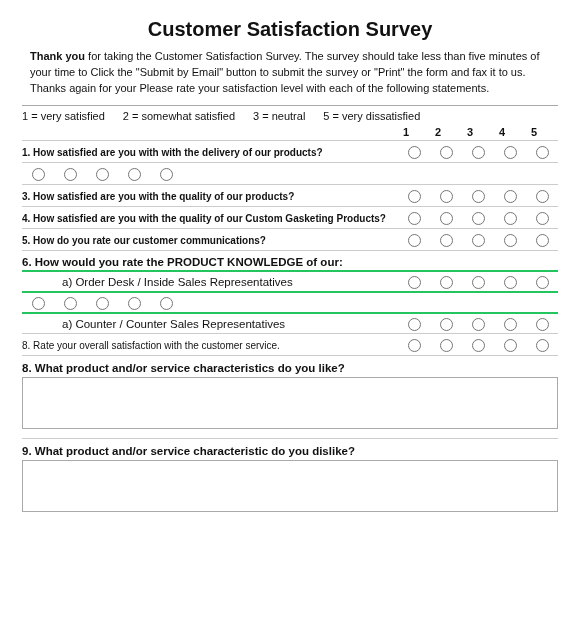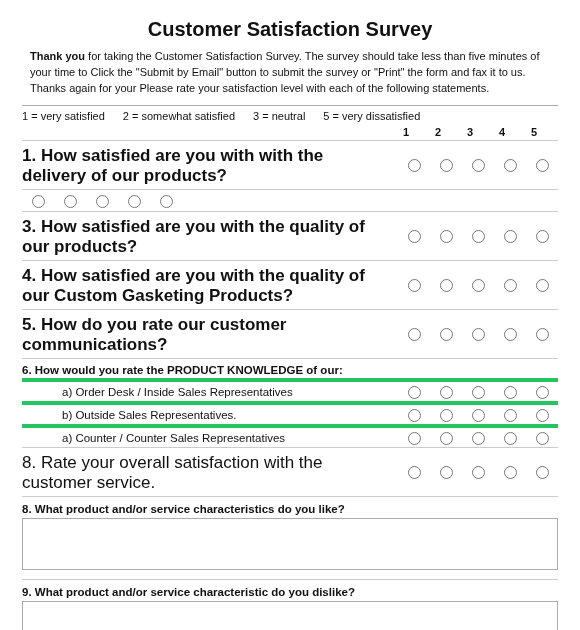--- a/index.html
+++ b/index.html
@@ -51,36 +51,36 @@
     .row-q {
       display: flex;
       align-items: center;
       justify-content: space-between;
       border-top: 1px solid #ccc;
       padding: 5px 0 3px 0;
     }
     .row-q:first-child { border-top: none; }
     .q-text {
       flex: 1;
-      font-size: 17px;
+      font-size: 10px;
       padding-right: 6px;
     }
     .q-text.bold-q { font-weight: bold; }
     .section-header {
       font-size: 11.5px;
       font-weight: bold;
       padding: 5px 0 2px 0;
       border-top: 1px solid #ccc;
     }
     .sub-row {
       display: flex;
       align-items: center;
       justify-content: space-between;
       padding: 4px 0 2px 0;
-      border-top: 4px solid #22c55e;
+      border-top: 2px solid #22c55e;
     }
     .sub-text {
       flex: 1;
       font-size: 11.5px;
       padding-left: 40px;
       padding-right: 6px;
     }
     .open-label {
       font-size: 11.5px;
       padding: 6px 0 3px 0;
@@ -197,21 +197,20 @@
   <div class="ratings-wrap">
     <input type="radio" name="q6a" style="">
     <input type="radio" name="q6a" style="">
     <input type="radio" name="q6a" style="">
     <input type="radio" name="q6a" style="">
     <input type="radio" name="q6a" style="">
   </div>
 </div>
 
 <div class="sub-row">
-  <div class="sub-text">b)  Outside Sales Representatives.</div>
   <div class="ratings-wrap">
     <input type="radio" name="q6b" style="">
     <input type="radio" name="q6b" style="">
     <input type="radio" name="q6b" style="">
     <input type="radio" name="q6b" style="">
     <input type="radio" name="q6b" style="">
   </div>
 </div>
 
 <div class="sub-row">

